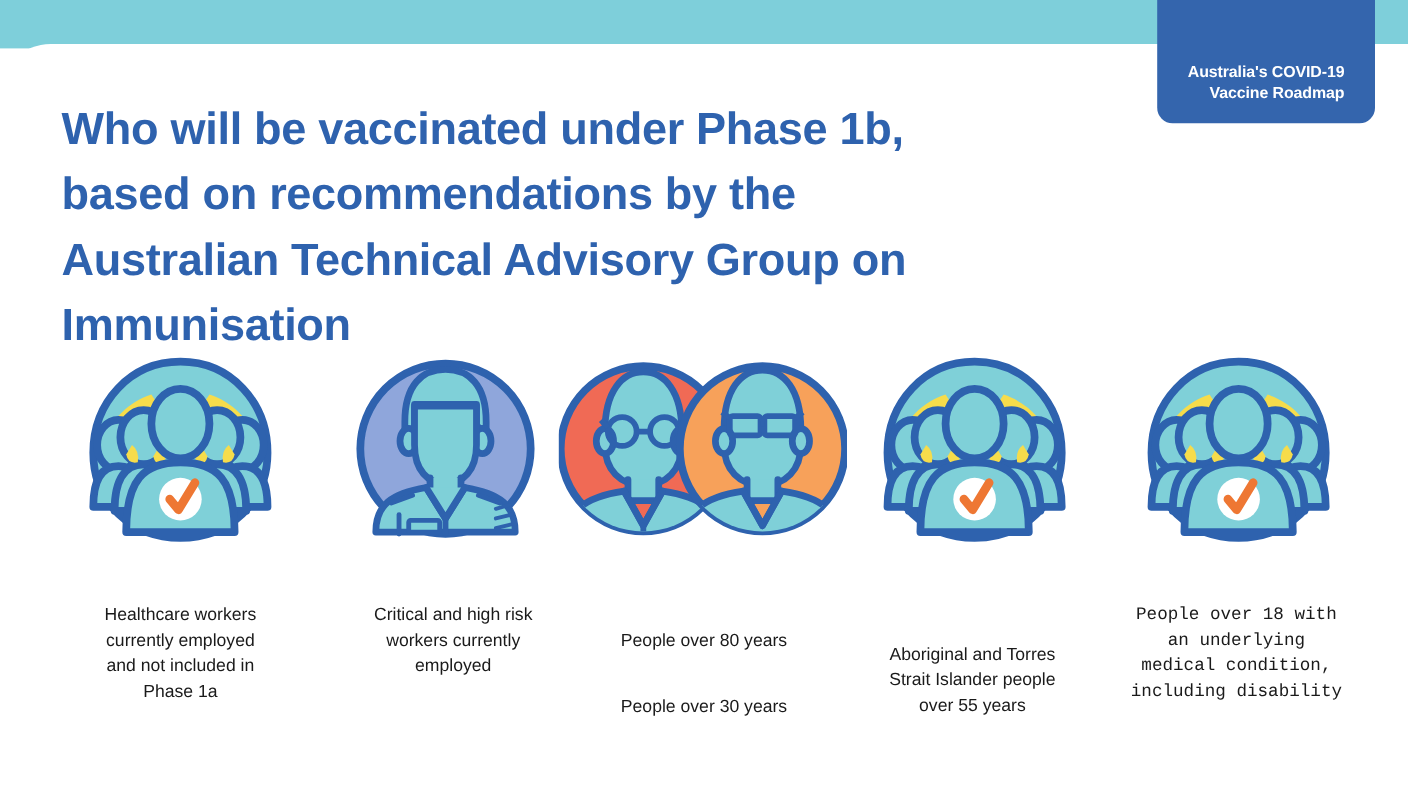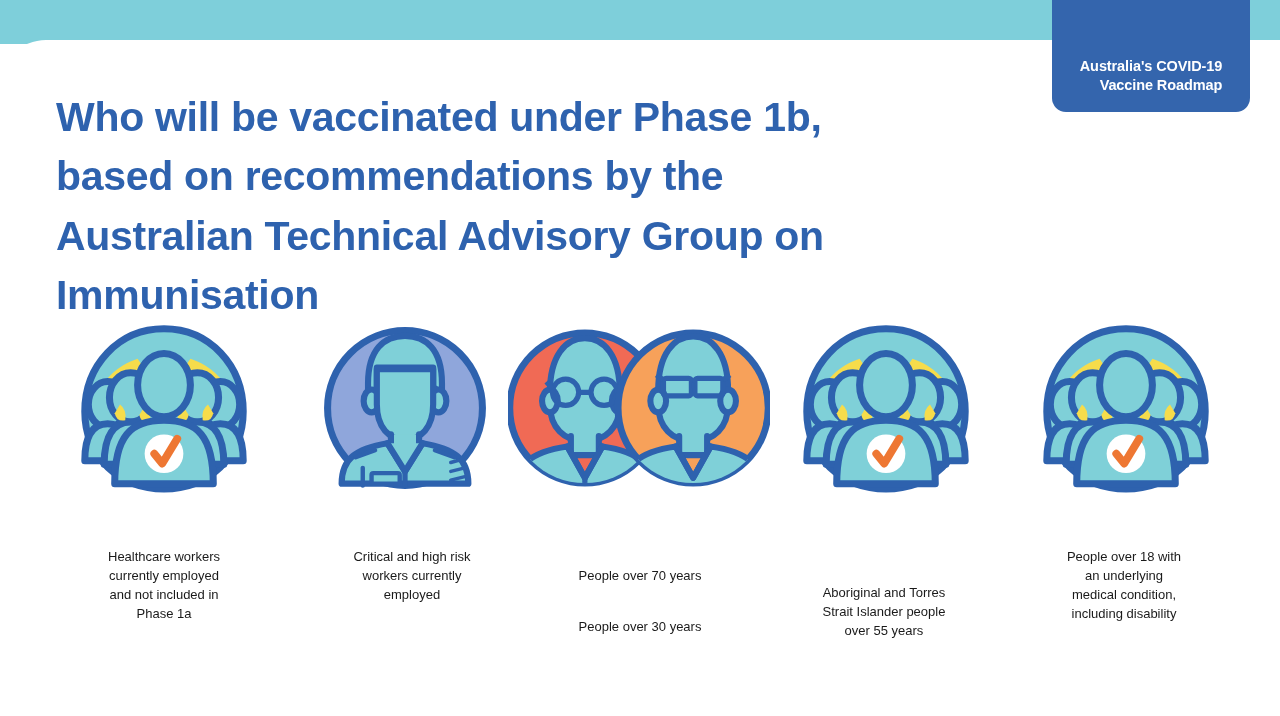--- a/index.html
+++ b/index.html
@@ -86,21 +86,21 @@
     position: absolute;
     left: 0; top: 548px;
     width: 1280px;
     z-index: 5;
   }
   .caption {
     position: absolute;
     top: 0;
     text-align: center;
     color: #1A1A1A;
-    font-size: 13px;
+    font-size: 16px;
     line-height: 1.45;
     white-space: pre-line;
   }
   .caption.two-para { line-height: 1.45; }
   .caption .para-gap { display: block; height: 13px; }
 </style>
 </head>
 <body>
 
 <div id="top-band"></div>
@@ -302,26 +302,26 @@
   <div class="caption" style="left:44px; width:240px;">Healthcare workers
 currently employed
 and not included in
 Phase 1a</div>
 
   <div class="caption" style="left:292px; width:240px;">Critical and high risk
 workers currently
 employed</div>
 
   <div class="caption two-para" style="left:518px; width:244px;">
-    <span>People over 70 years</span>
+    <span>People over 80 years</span>
     <span class="para-gap"></span>
     <span>People over 30 years</span>
   </div>
 
   <div class="caption" style="left:762px; width:244px;margin-top:36px;">Aboriginal and Torres
 Strait Islander people
 over 55 years</div>
 
-  <div class="caption" style="left:1004px; width:240px;">People over 18 with
+  <div class="caption" style="left:1004px; width:240px;font-family:Liberation Mono, monospace;">People over 18 with
 an underlying
 medical condition,
 including disability</div>
 </div>
 
 </body></html>

